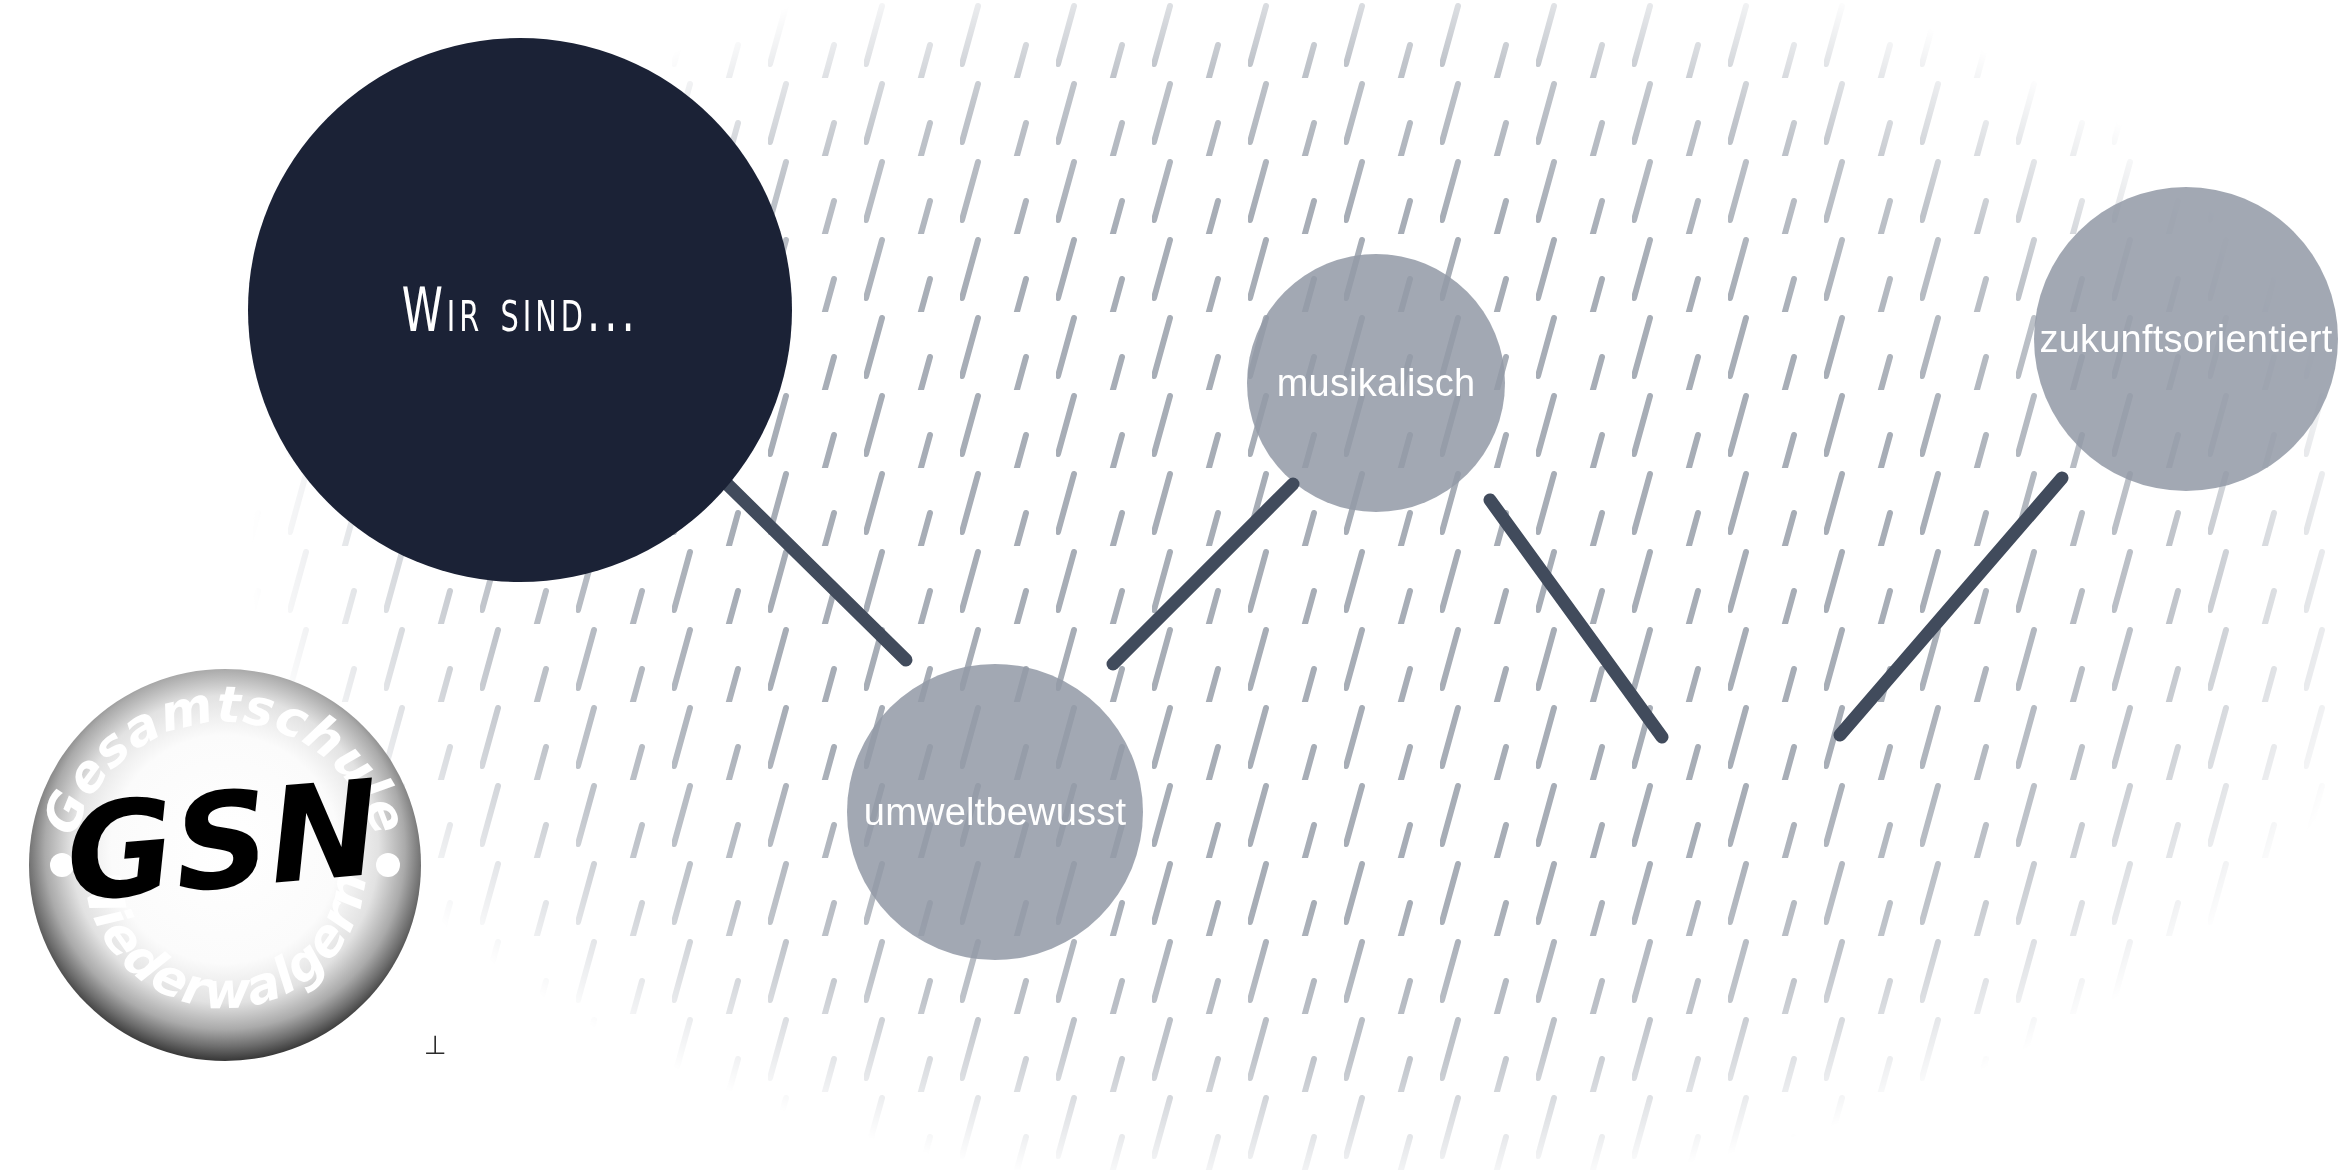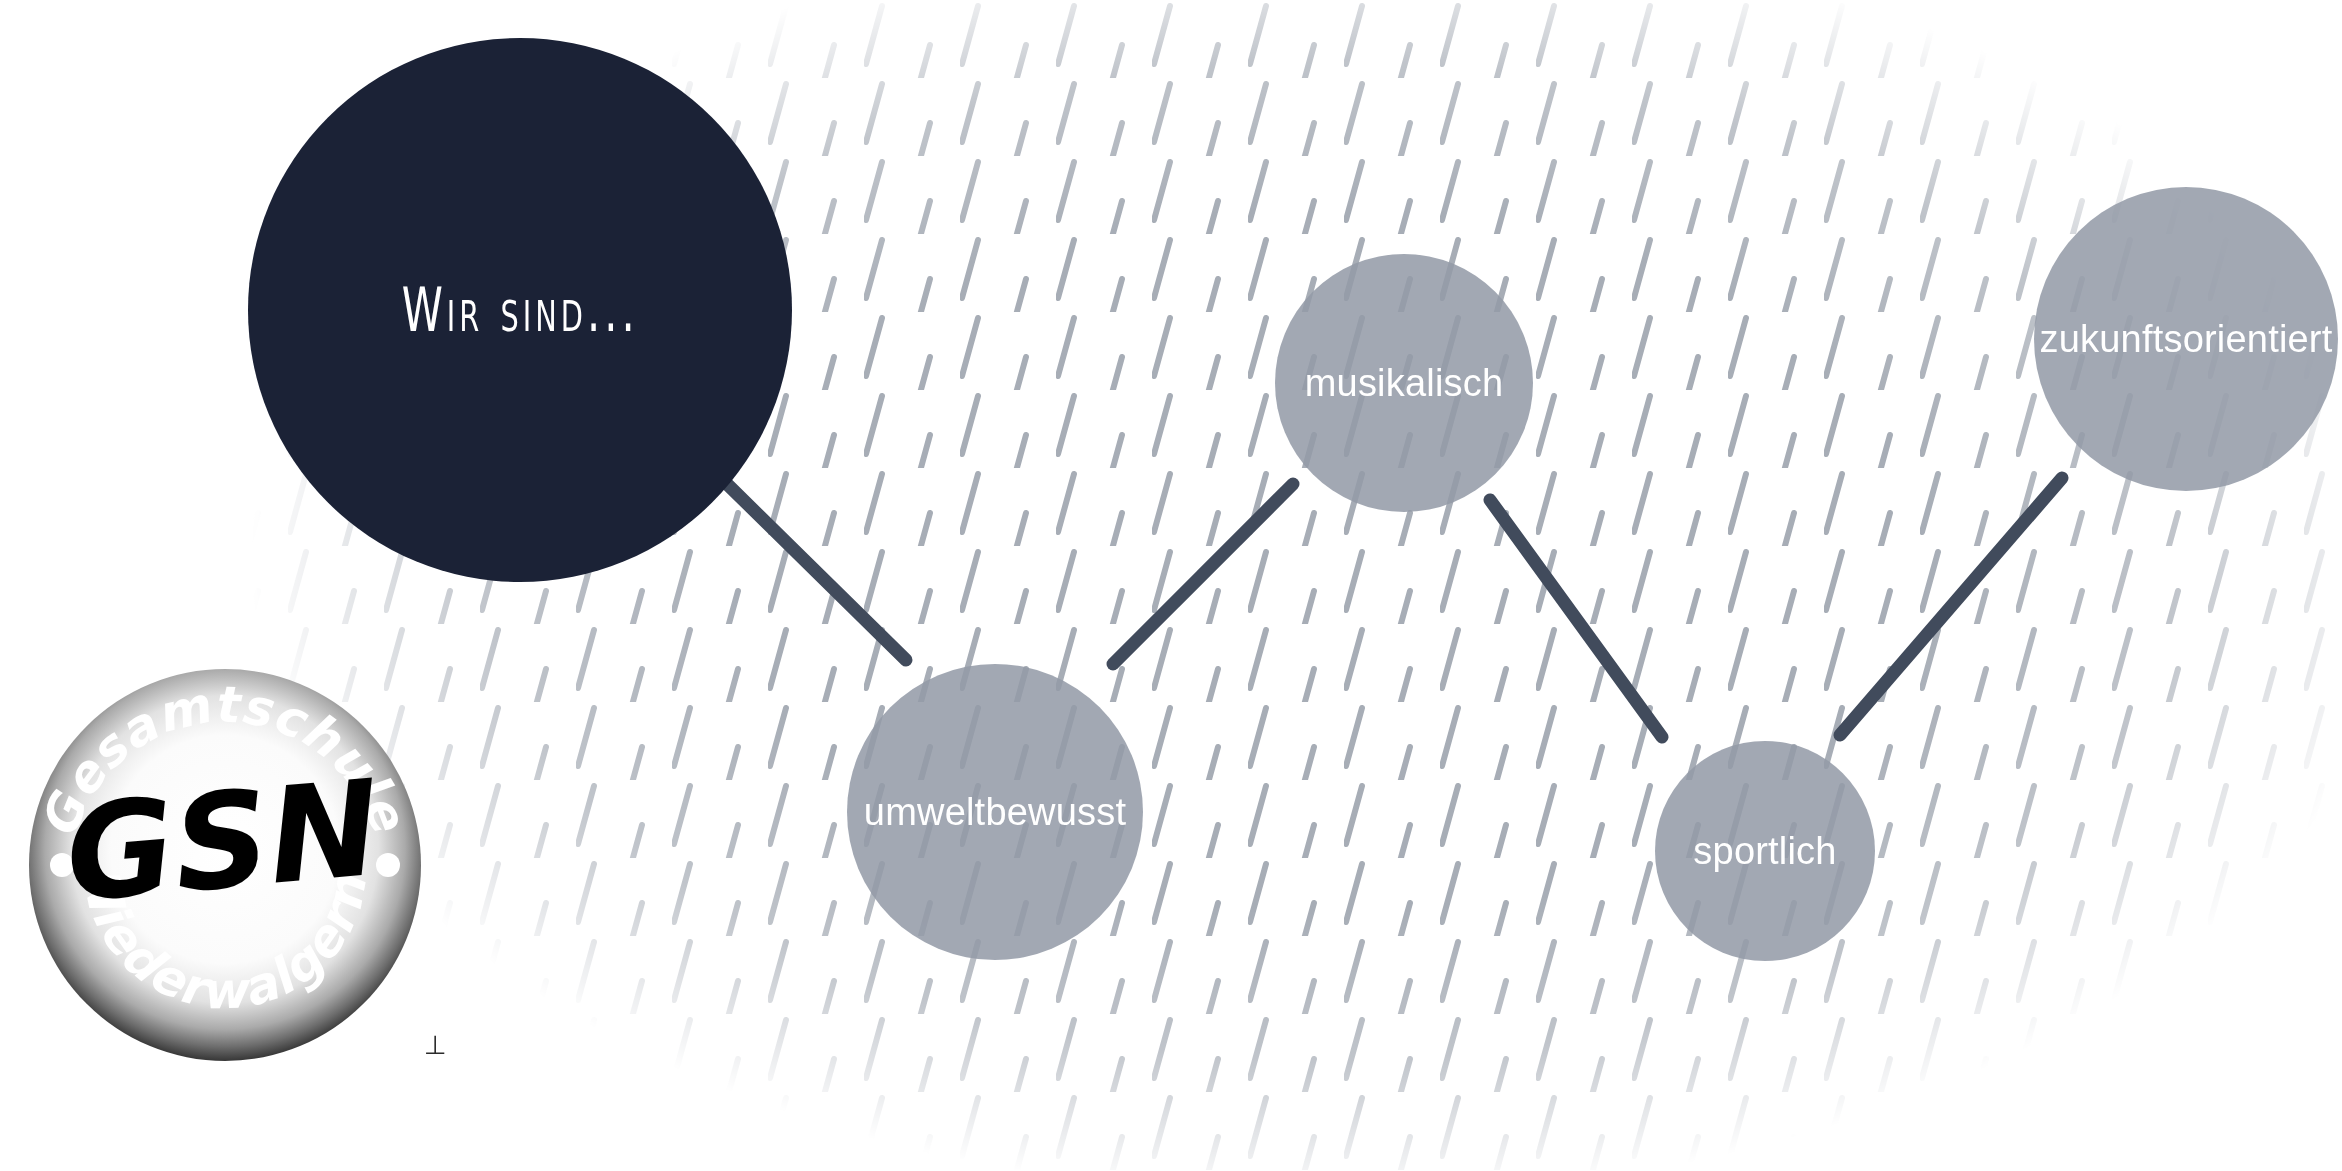--- a/index.html
+++ b/index.html
@@ -100,27 +100,24 @@
         <ellipse cx="1330" cy="560" rx="1080" ry="640" fill="url(#patternMask)"></ellipse>
       </mask>
     </defs>
     <rect x="0" y="0" width="2342" height="1171" fill="url(#dashTile)" mask="url(#blobMask)"></rect>
   </svg>
 
   <div class="node node-trait" style="left:847px; top:664px; width:296px; height:296px;">
     <span class="trait-label">umweltbewusst</span>
   </div>
 
-  <div class="node node-trait" style="left:1275px; top:254px; width:258px; height:258px;">
+  <div class="node node-trait" style="left:1247px; top:254px; width:258px; height:258px;">
     <span class="trait-label">musikalisch</span>
   </div>
 
-  <div class="node node-trait" style="left:1655px; top:741px; width:220px; height:220px;">
-    <span class="trait-label">sportlich</span>
-  </div>
 
   <div class="node node-trait" style="left:2034px; top:187px; width:304px; height:304px;">
     <span class="trait-label">zukunftsorientiert</span>
   </div>
 
   <svg id="connector-layer" viewBox="0 0 2342 1171" width="2342" height="1171" xmlns="http://www.w3.org/2000/svg">
     <line x1="726" y1="483" x2="906" y2="660" stroke="#414b5c" stroke-width="13" stroke-linecap="round"></line>
     <line x1="1113" y1="664" x2="1293" y2="484" stroke="#414b5c" stroke-width="13" stroke-linecap="round"></line>
     <line x1="1490" y1="500" x2="1662" y2="737" stroke="#414b5c" stroke-width="13" stroke-linecap="round"></line>
     <line x1="1840" y1="735" x2="2062" y2="478" stroke="#414b5c" stroke-width="13" stroke-linecap="round"></line>

